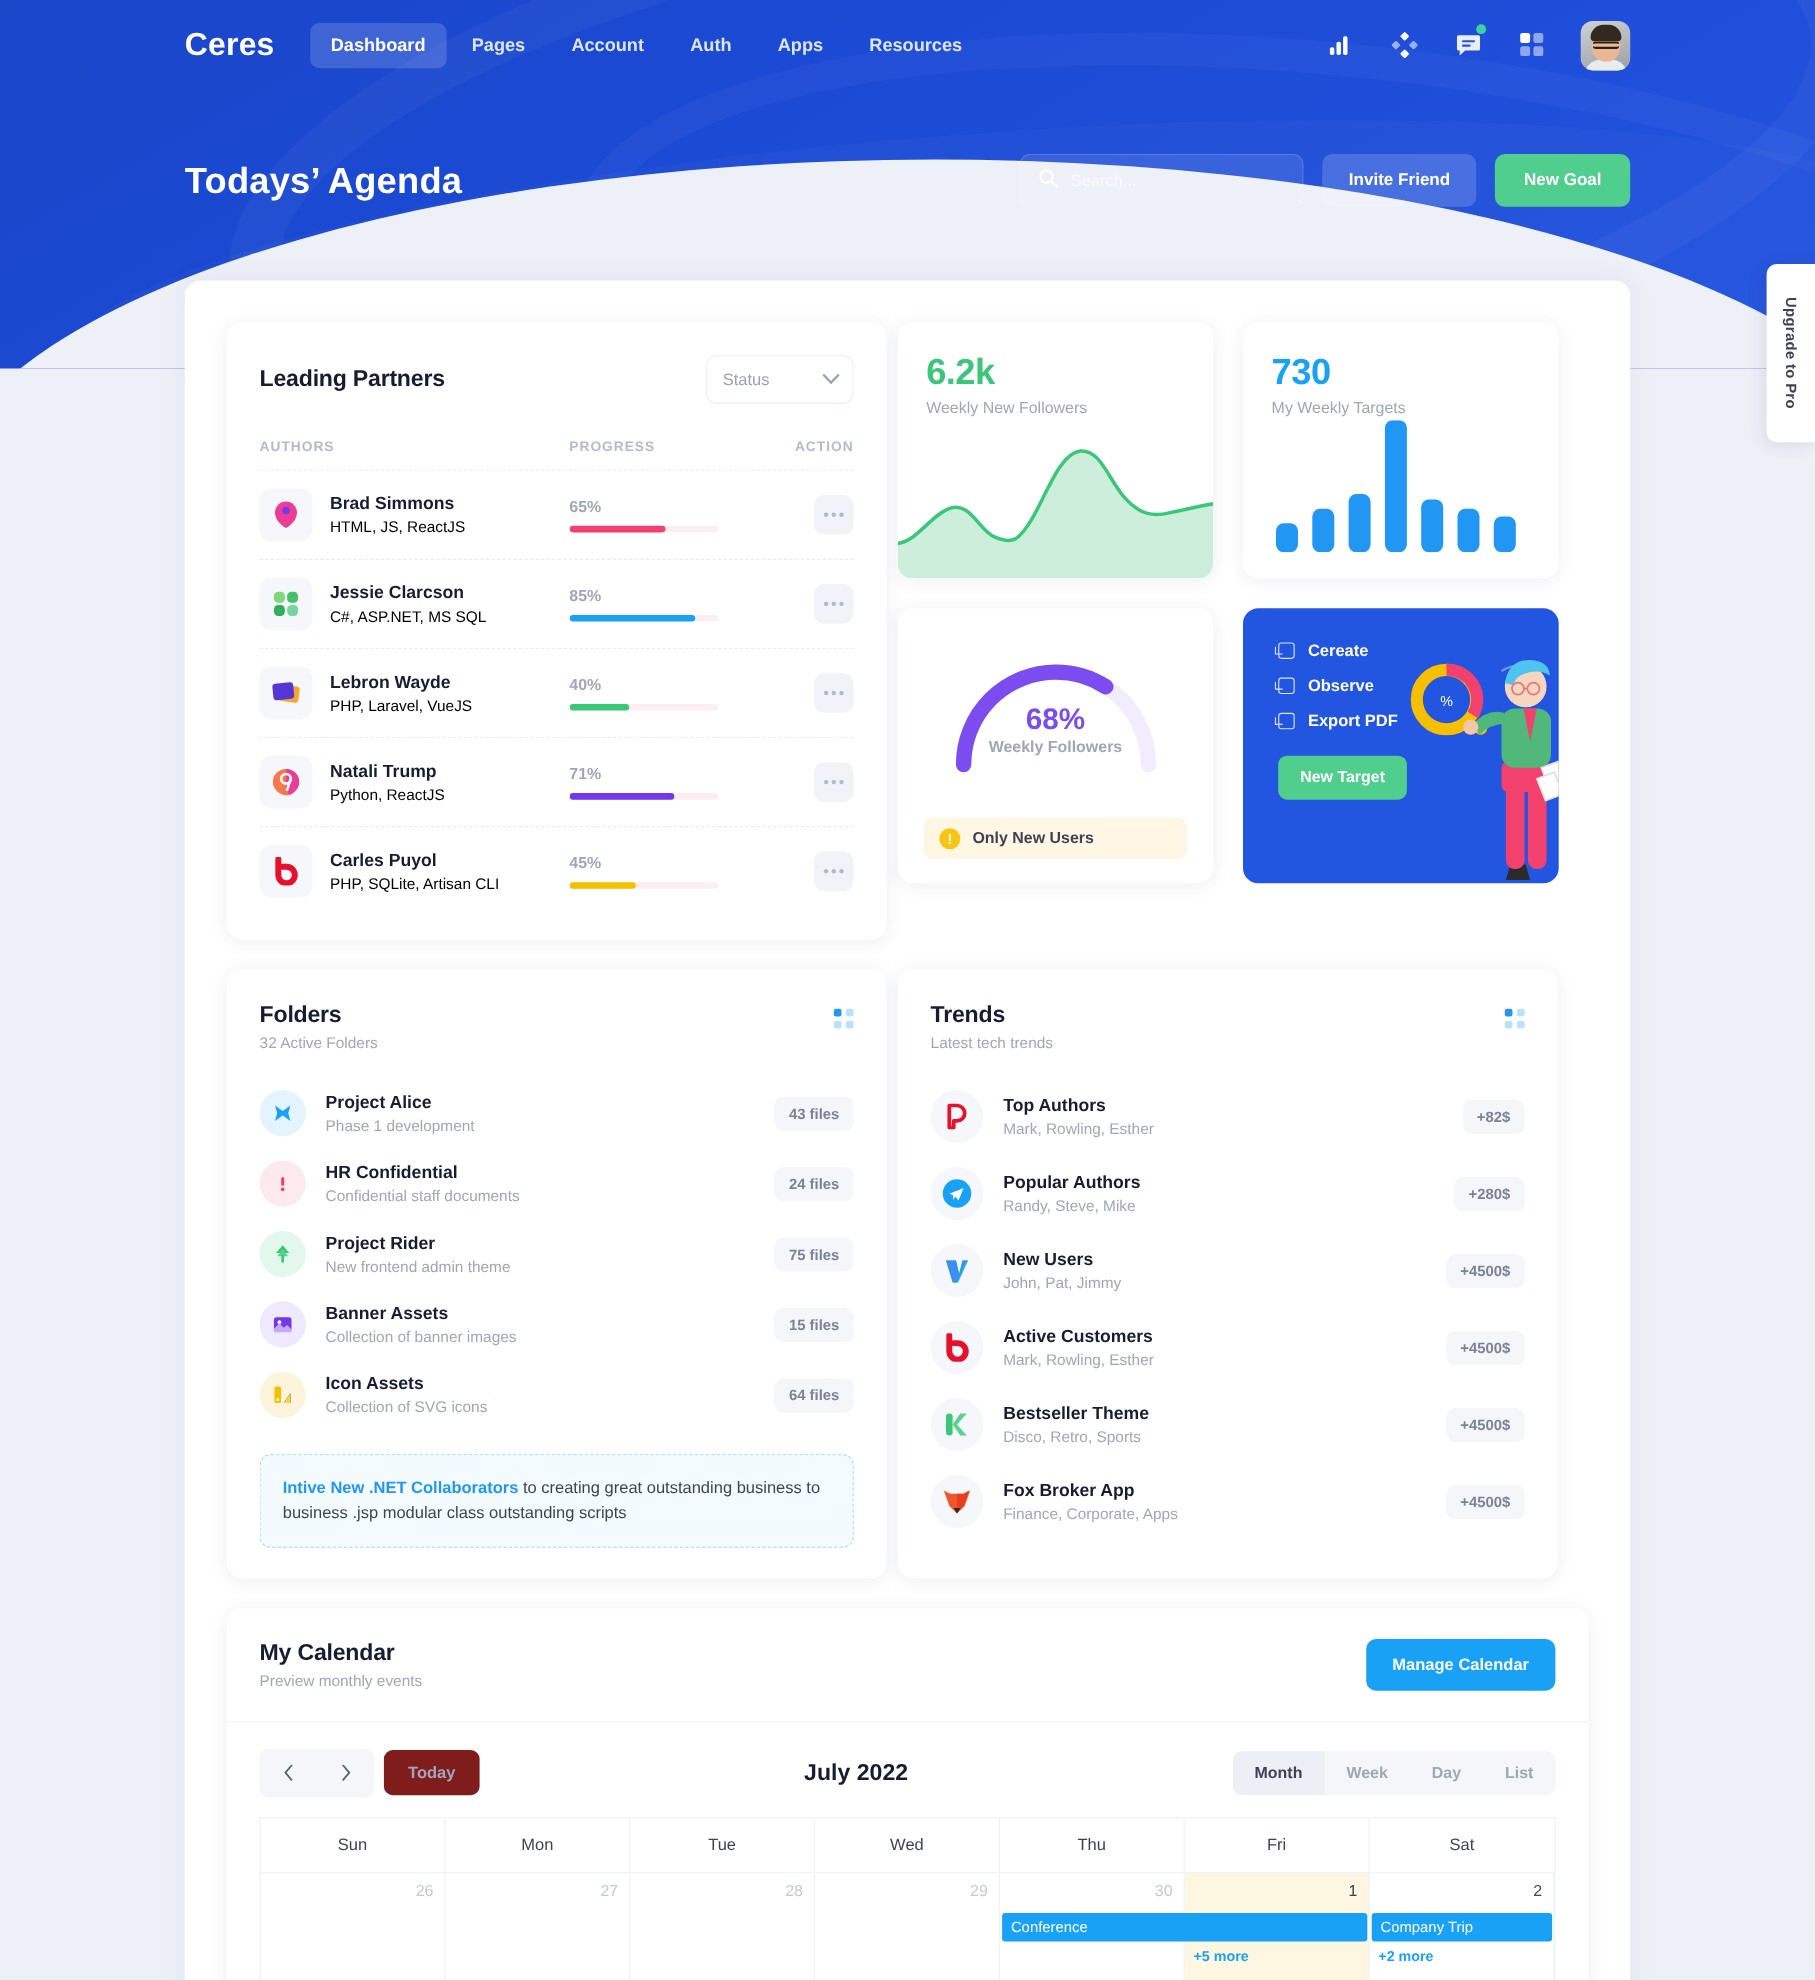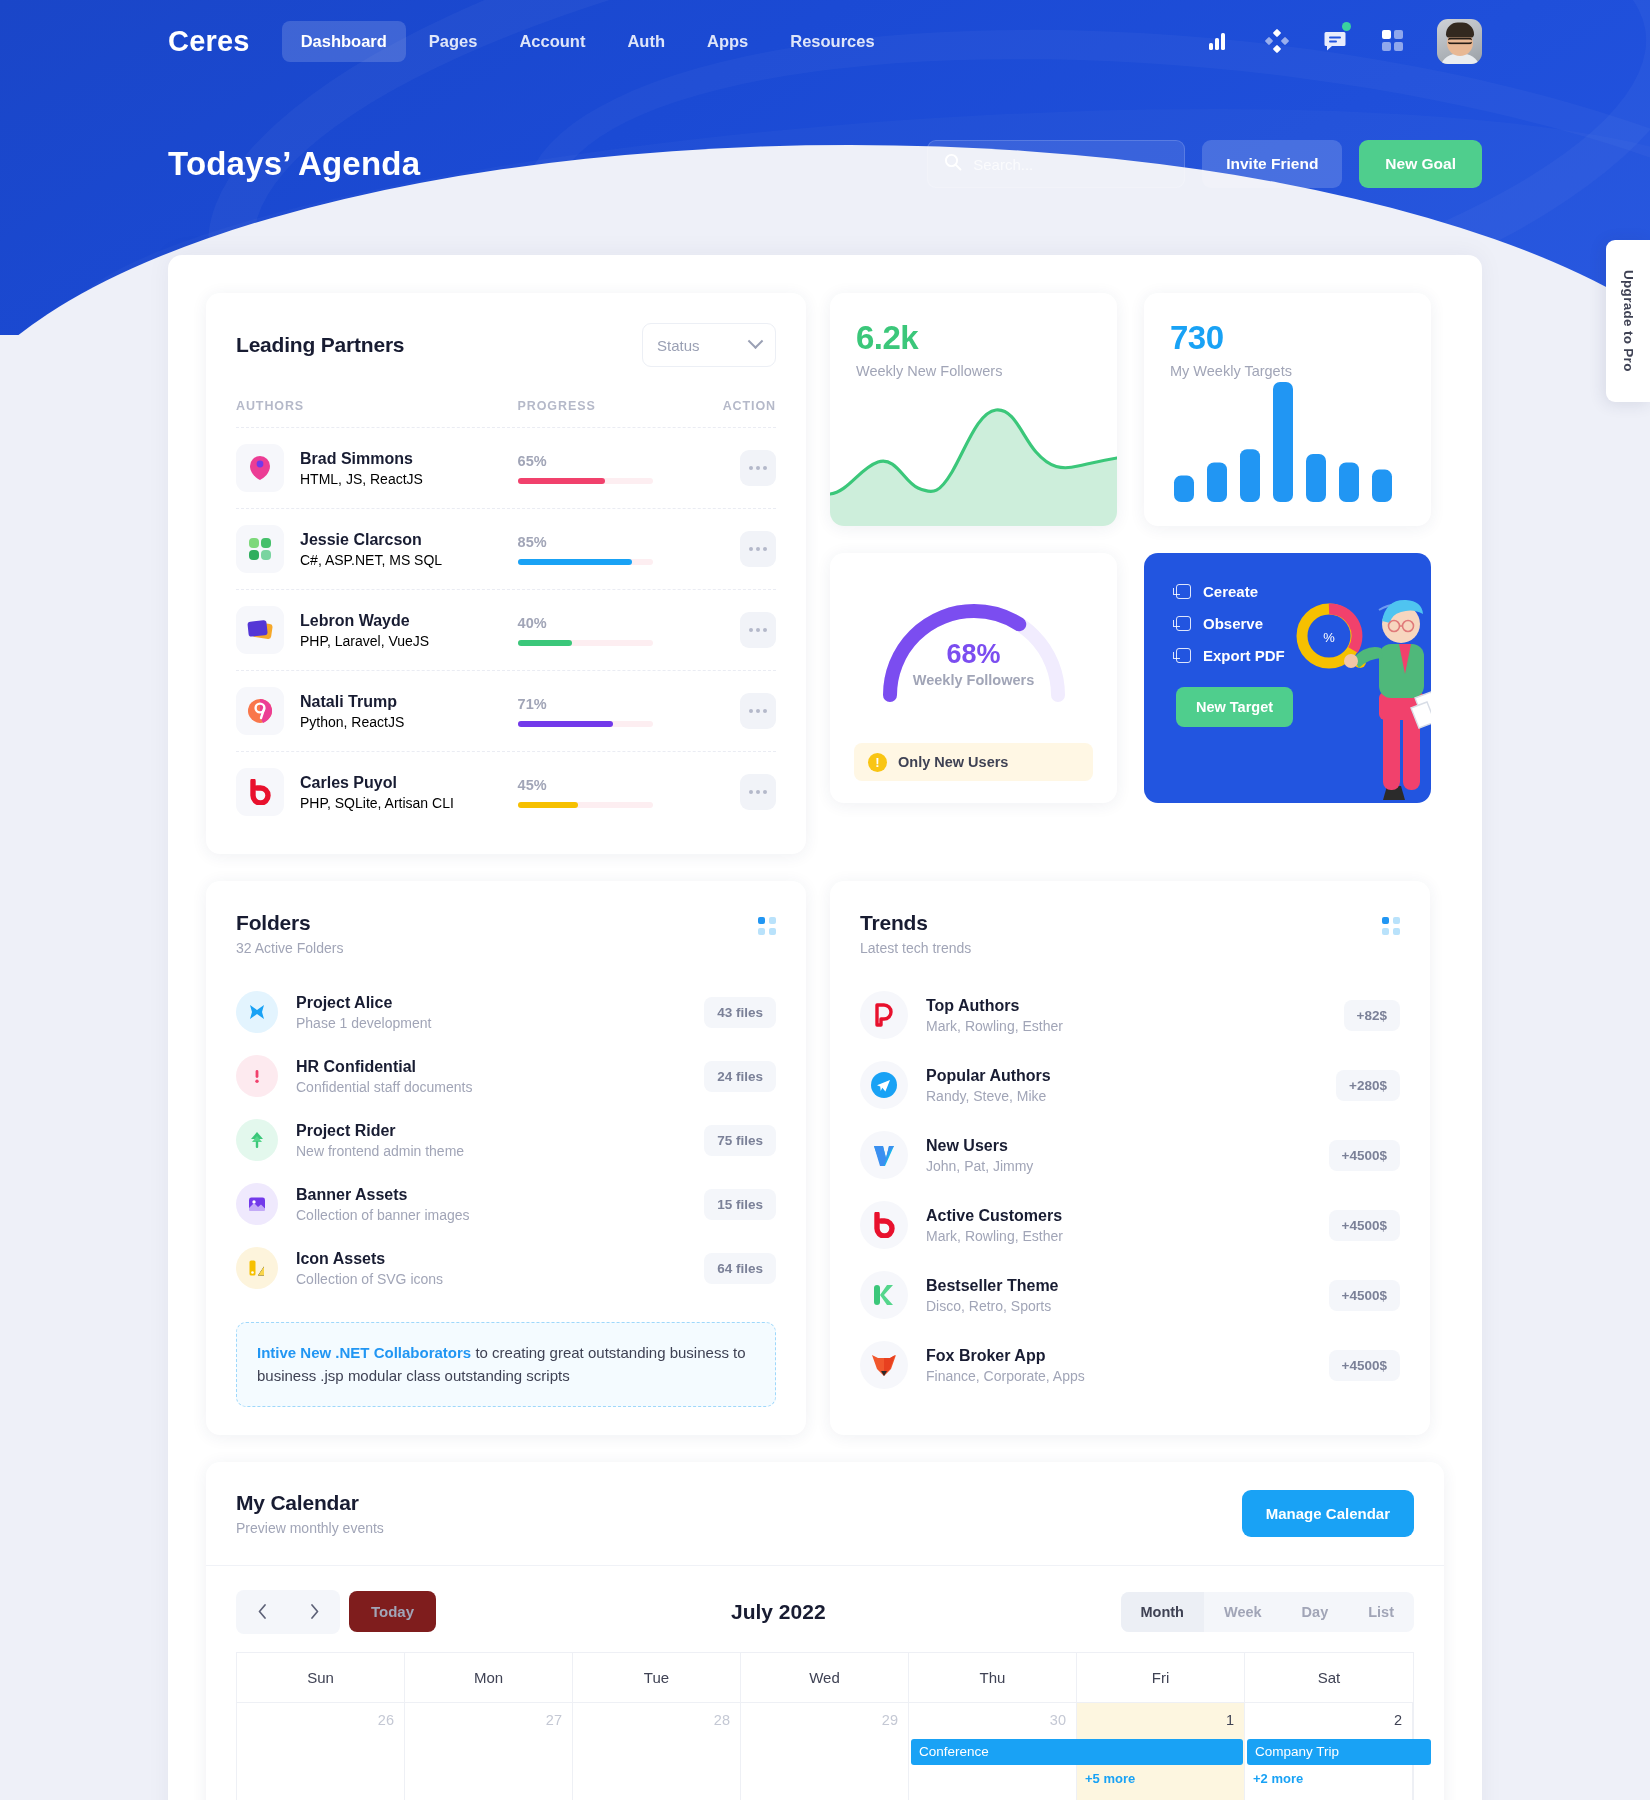--- a/index.html
+++ b/index.html
@@ -124,21 +124,21 @@
     font-weight: 600; letter-spacing: .3px;
   }
 
   
   .shell {
     position: absolute; left: 168px; top: 255px; width: 1314px;
     background: #fff; border-radius: 14px 14px 0 0;
     padding: 38px 38px 0 38px;
     box-shadow: 0 -2px 24px rgba(30,40,80,.05);
   }
-  .row { display: flex; gap: 24px; }
+  .row { display: flex; gap: 10px; }
 
   .card {
     background: #fff; border-radius: 14px;
     box-shadow: 0 2px 16px rgba(40,50,90,.075);
   }
   .card-title { font-size: 21px; font-weight: 700; color: #181c32; letter-spacing: -.2px; }
   .card-sub { font-size: 14px; color: #a1a5b7; margin-top: 5px; }
 
   
   .partners { width: 600px; padding: 30px 30px 22px; }
@@ -865,21 +865,21 @@
             <div class="cal-cell">
               <div class="cal-num muted">30</div>
             </div>
             <div class="cal-cell today">
               <div class="cal-num">1</div>
             </div>
             <div class="cal-cell">
               <div class="cal-num">2</div>
             </div>
             <div class="evt" style="left: 674px; width: 332px; top: 36px; background: rgb(25, 162, 245);">Conference</div>
-            <div class="evt" style="left: 1010px; width: 184px; top: 36px; background: rgb(25, 162, 245);">Company Trip</div>
+            <div class="evt" style="left: 1010px; width: 164px; top: 36px; background: rgb(25, 162, 245);">Company Trip</div>
             <div class="more" style="left: 848px; top: 68px; text-align: right;">+5 more</div>
             <div class="more" style="left: 1016px; top: 68px;">+2 more</div>
           </div>
 
       </div>
     </div>
 
   </div>
 </div>
 

